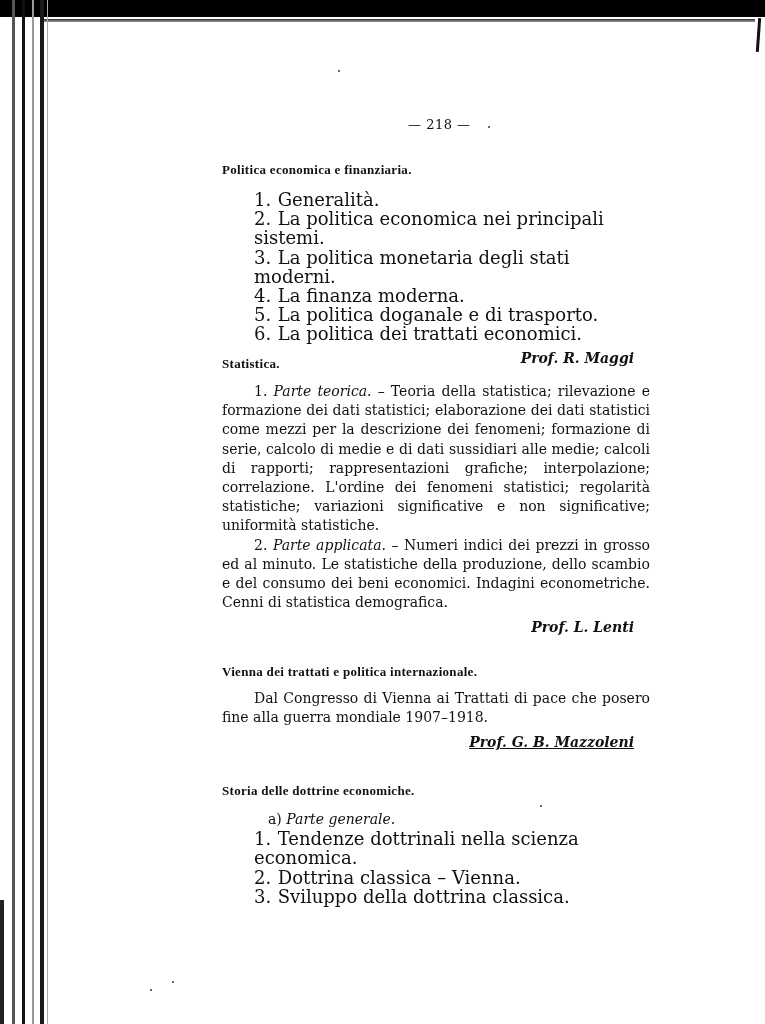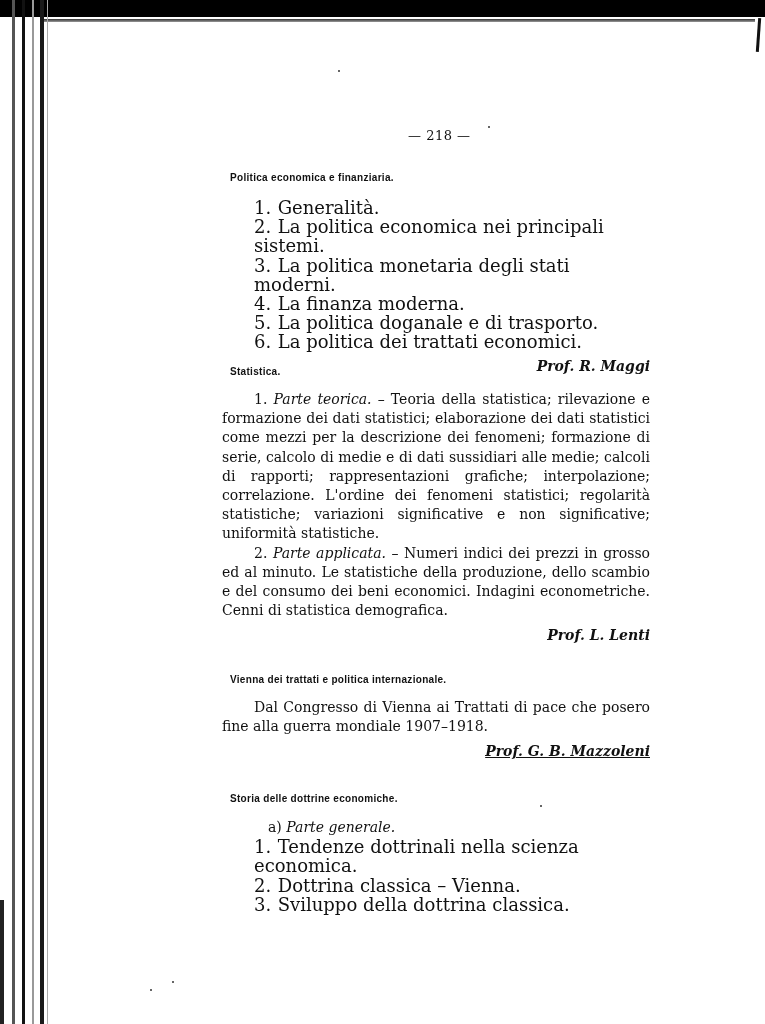--- a/index.html
+++ b/index.html
@@ -47,57 +47,57 @@
     .speck {
       position: absolute;
       width: 2px; height: 2px;
       background: #333;
       border-radius: 50%;
     }
 
     
     .page-number {
       position: absolute;
-      top: 128px;
+      top: 117px;
       left: 408px;
       font-size: 13px;
       letter-spacing: 0.5px;
     }
     .section {
       position: absolute;
       left: 222px;
       width: 428px;
     }
     .heading {
-      font-family: Liberation Sans, sans-serif;
+      font-family: Liberation Serif, serif;
       font-weight: bold;
-      font-size: 10px;
+      font-size: 13px;
       letter-spacing: 0.3px;
-      margin: 8px;
+      margin: 0;
       height: 20px;
       line-height: 20px;
     }
     .list {
       list-style: none;
       margin: 0;
       padding: 0 0 0 32px;
       font-size: 18px;
       line-height: 19.2px;
     }
     .list li .num {
       display: inline-block;
       width: 18px;
     }
     .signature {
       text-align: right;
       font-style: italic;
       font-size: 14px;
       line-height: 19px;
       font-weight: 600;
-      margin: 0;
+      margin: 16px;
     }
     .para {
       font-size: 14px;
       line-height: 19.2px;
       text-align: justify;
       margin: 0;
       text-indent: 32px;
     }
     .para em {
       font-style: italic;

